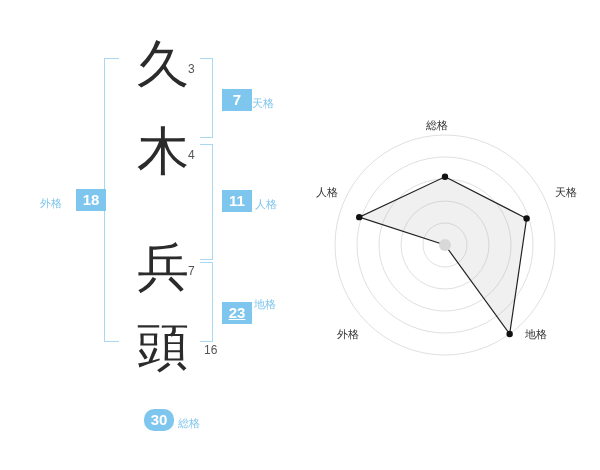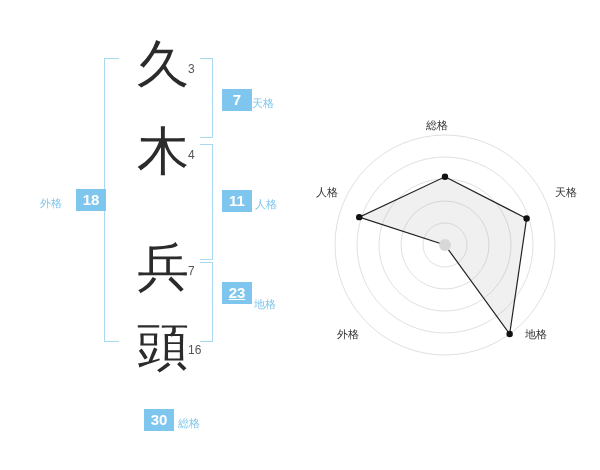--- a/index.html
+++ b/index.html
@@ -106,35 +106,35 @@
     <div class="kanji" style="left:128px; top:38px;">久</div>
     <div class="stroke-num" style="left:188px; top:62px;">3</div>
 
     <div class="kanji" style="left:128px; top:125px;">木</div>
     <div class="stroke-num" style="left:188px; top:148px;">4</div>
 
     <div class="kanji" style="left:128px; top:241px;">兵</div>
     <div class="stroke-num" style="left:188px; top:264px;">7</div>
 
     <div class="kanji" style="left:128px; top:320px;">頭</div>
-    <div class="stroke-num" style="left:188px; top:343px;">16</div>
+    <div class="stroke-num" style="left:204px; top:343px;">16</div>
 
     <div class="brk-r" style="left:200px; top:58px; width:12px; height:78px;"></div>
     <div class="badge" style="left:222px; top:89px;">7</div>
     <div class="badge-label" style="left:252px; top:96px;">天格</div>
 
     <div class="brk-r" style="left:200px; top:144px; width:12px; height:114px;"></div>
     <div class="badge" style="left:222px; top:190px;text-align:center;">11</div>
     <div class="badge-label" style="left:255px; top:197px;">人格</div>
 
     <div class="brk-r" style="left:200px; top:262px; width:12px; height:78px;"></div>
-    <div class="badge" style="left:222px; top:282px;text-decoration:underline;">23</div>
+    <div class="badge" style="left:222px; top:302px;text-decoration:underline;">23</div>
     <div class="badge-label" style="left:254px; top:297px;">地格</div>
 
-    <div class="badge" style="left:144px; top:409px;">30</div>
+    <div class="badge" style="left:144px; top:409px;border-radius:10px;">30</div>
     <div class="badge-label" style="left:178px; top:416px;">総格</div>
   </div>
 
   <div class="radar-wrap">
     <svg id="radar-svg" width="300" height="290" viewBox="0 0 300 290">
       <g id="radar-grid">
           <circle cx="145" cy="150" r="110" fill="none" stroke="#e0e0e0" stroke-width="1"></circle>
           <circle cx="145" cy="150" r="88" fill="none" stroke="#e0e0e0" stroke-width="1"></circle>
           <circle cx="145" cy="150" r="66" fill="none" stroke="#e0e0e0" stroke-width="1"></circle>
           <circle cx="145" cy="150" r="44" fill="none" stroke="#e0e0e0" stroke-width="1"></circle>

